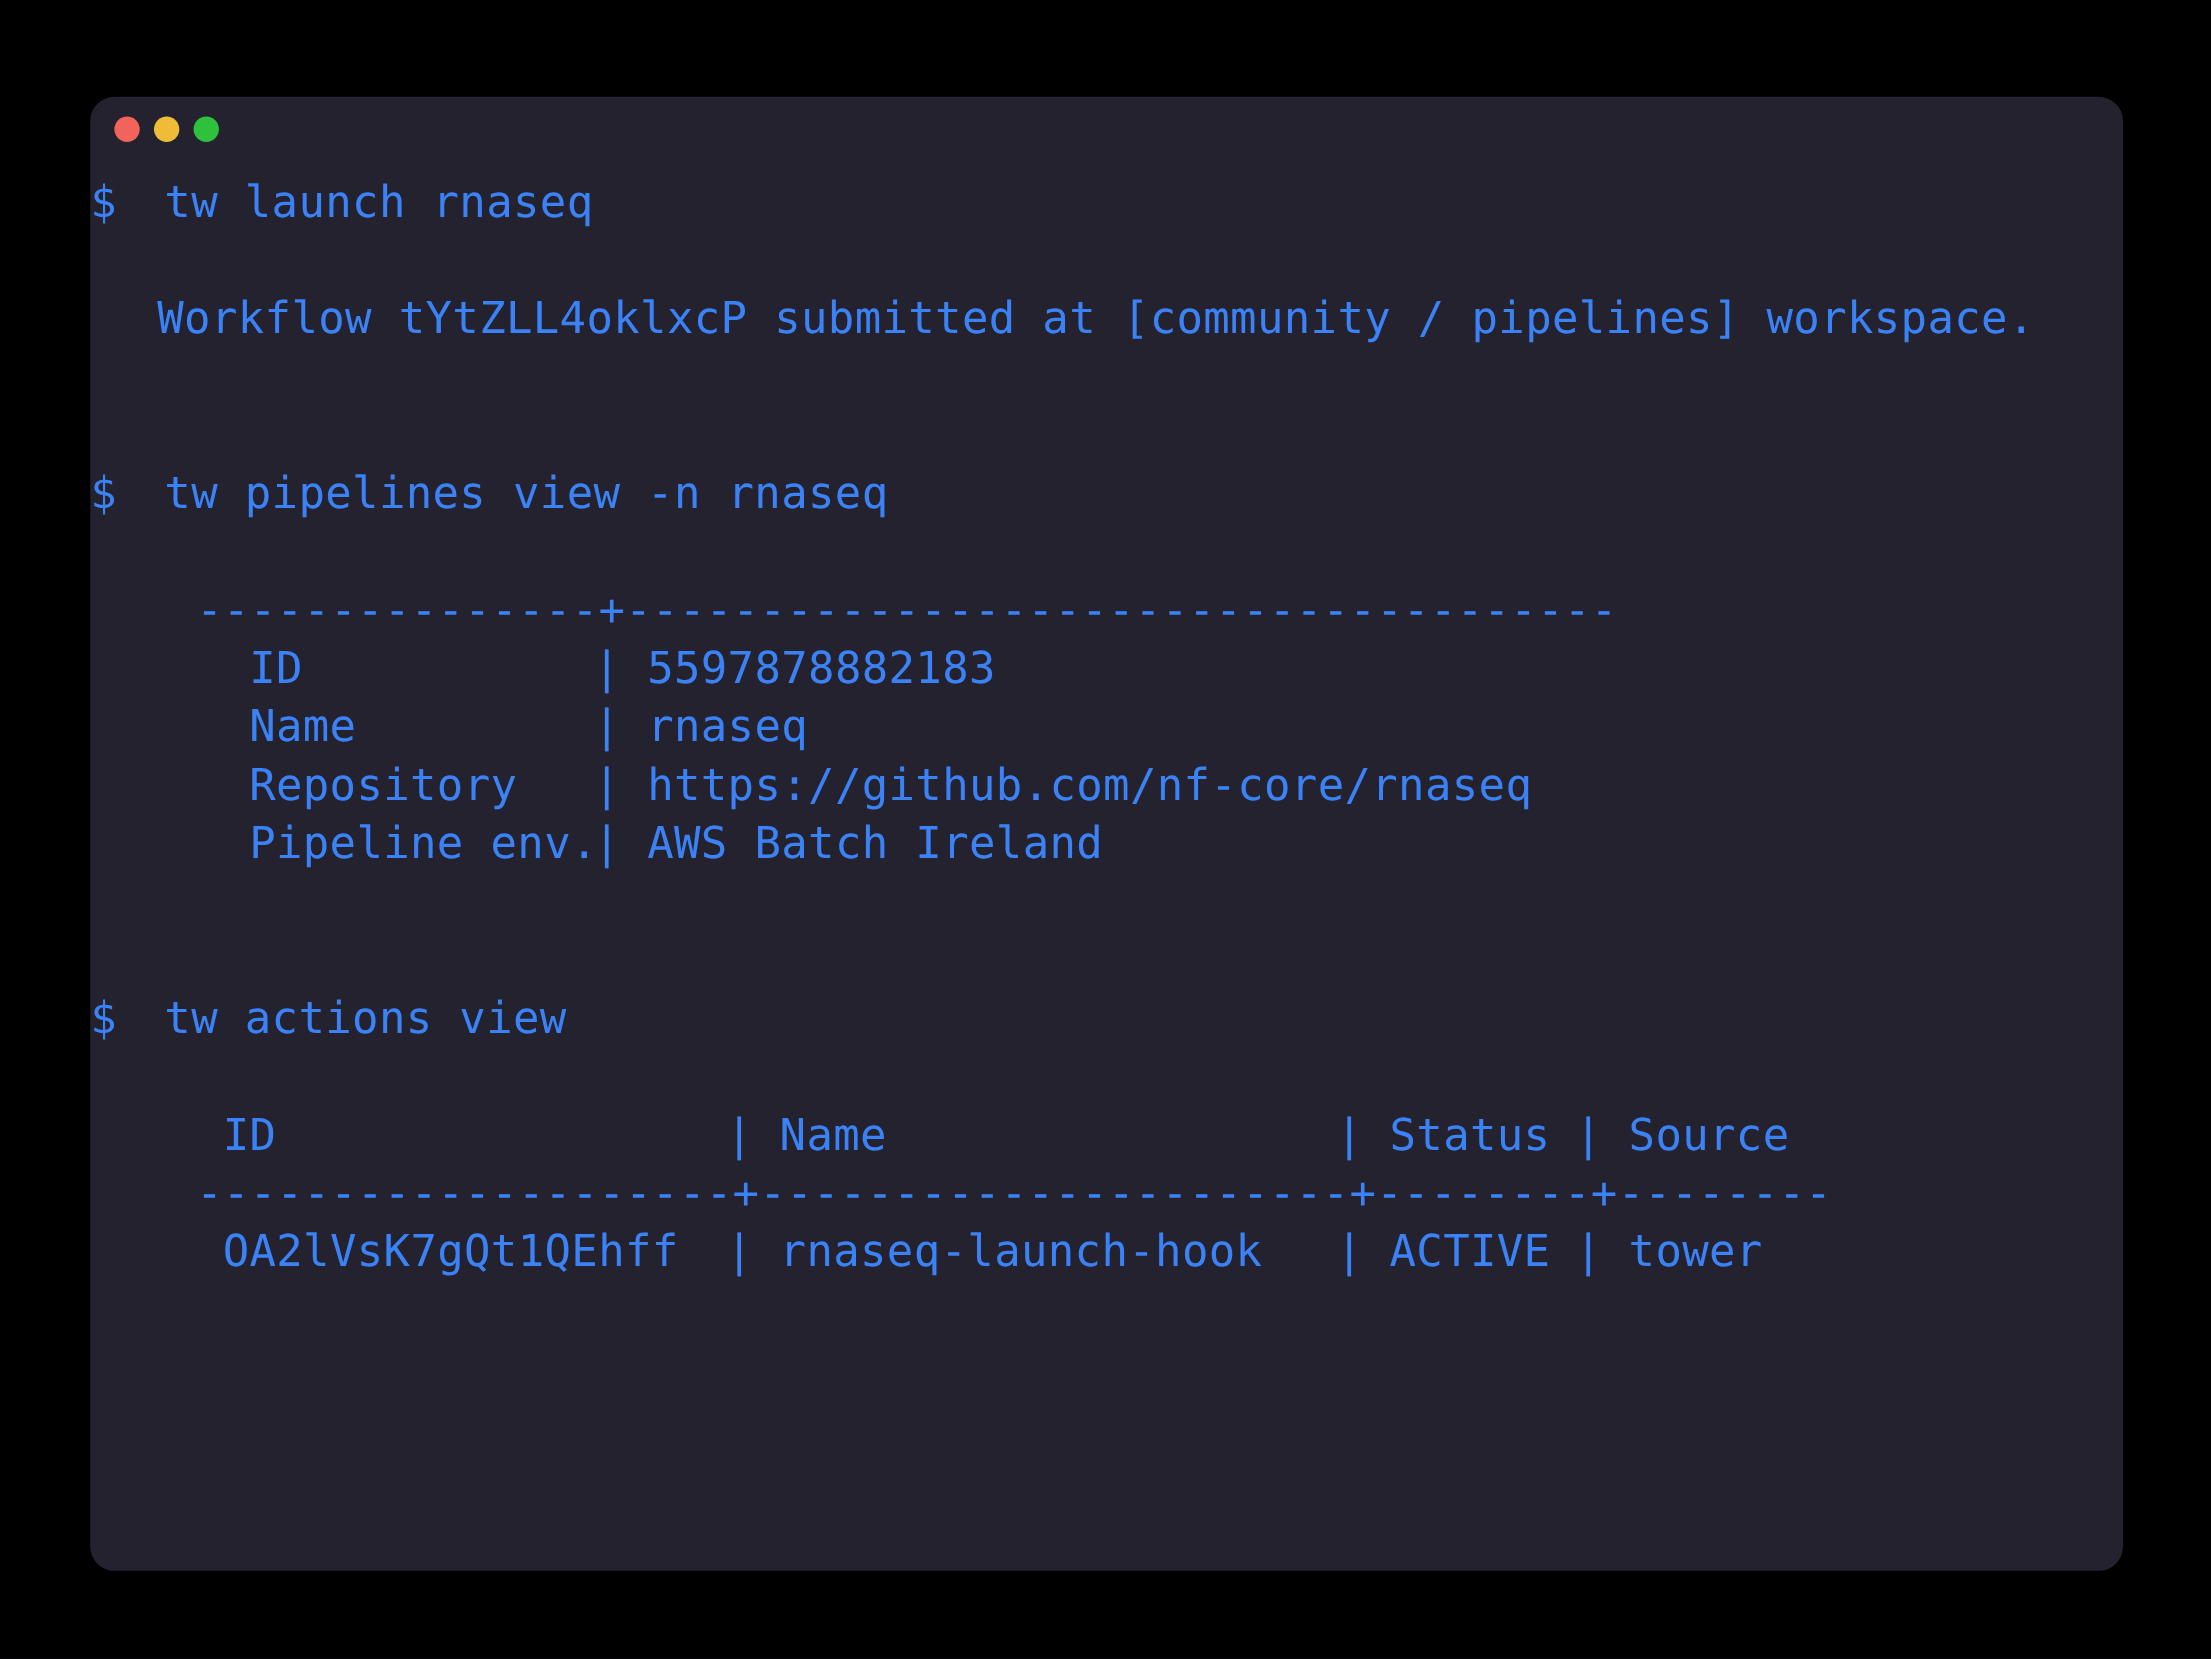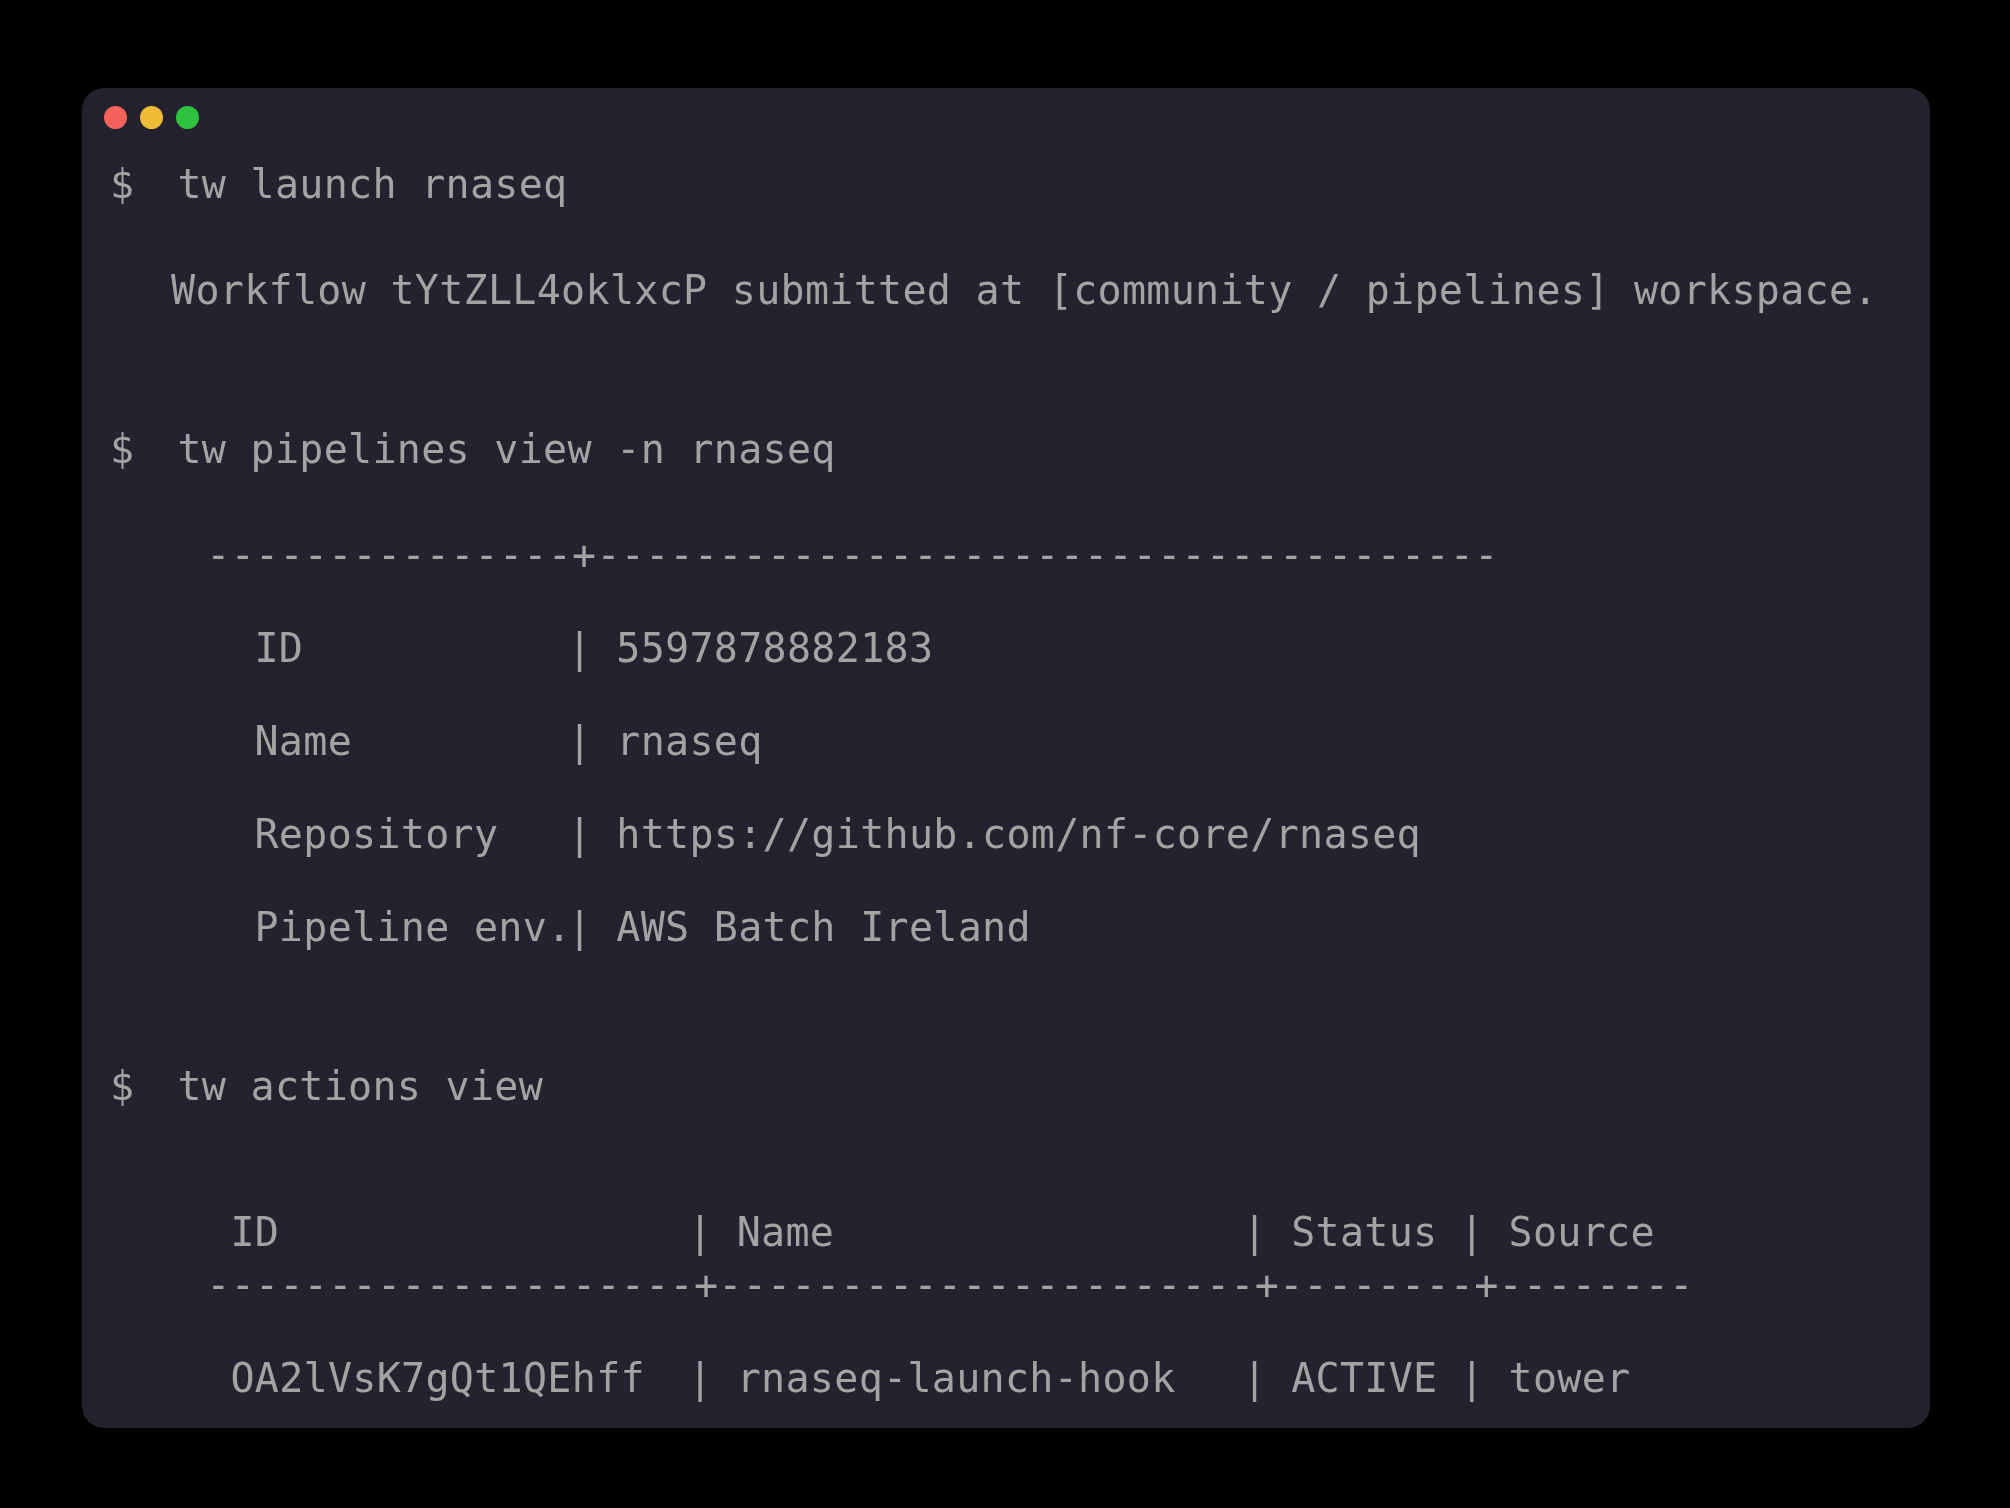--- a/index.html
+++ b/index.html
@@ -23,36 +23,35 @@
     gap: 13px;
     align-items: center;
   }
   .light {
     width: 23px; height: 23px;
     border-radius: 50%;
     display: inline-block;
   }
   .term {
     margin-top: 29px;
-    padding-left: 28px;
     font-size: 40px;
     line-height: 53px;
-    color: #a3a3a3;
+    color: #3b82f6;
     letter-spacing: 0.3px;
   }
   .line { white-space: pre; }
   .line span { white-space: pre; }
   .cmdtext { margin-left: 43px; }
   .out { margin-left: 61px; }
   .gap1 { margin-top: 53px; }
   .gap2 { margin-top: 106px; }
   .ruler1 { margin-left: 4ch; }
   .prow { margin-left: 6ch; }
   .arow { margin-left: 5ch; }
-  .cell { display: inline-block; margin-top: 40px; }
+  .cell { display: inline-block; }
   .lbl { width: 13ch; }
   .cid { width: 19ch; }
   .cname { width: 21ch; }
   .cstatus { width: 7ch; }
 </style>
 </head>
 <body>
 
 <div class="window">
   <div class="titlebar">

